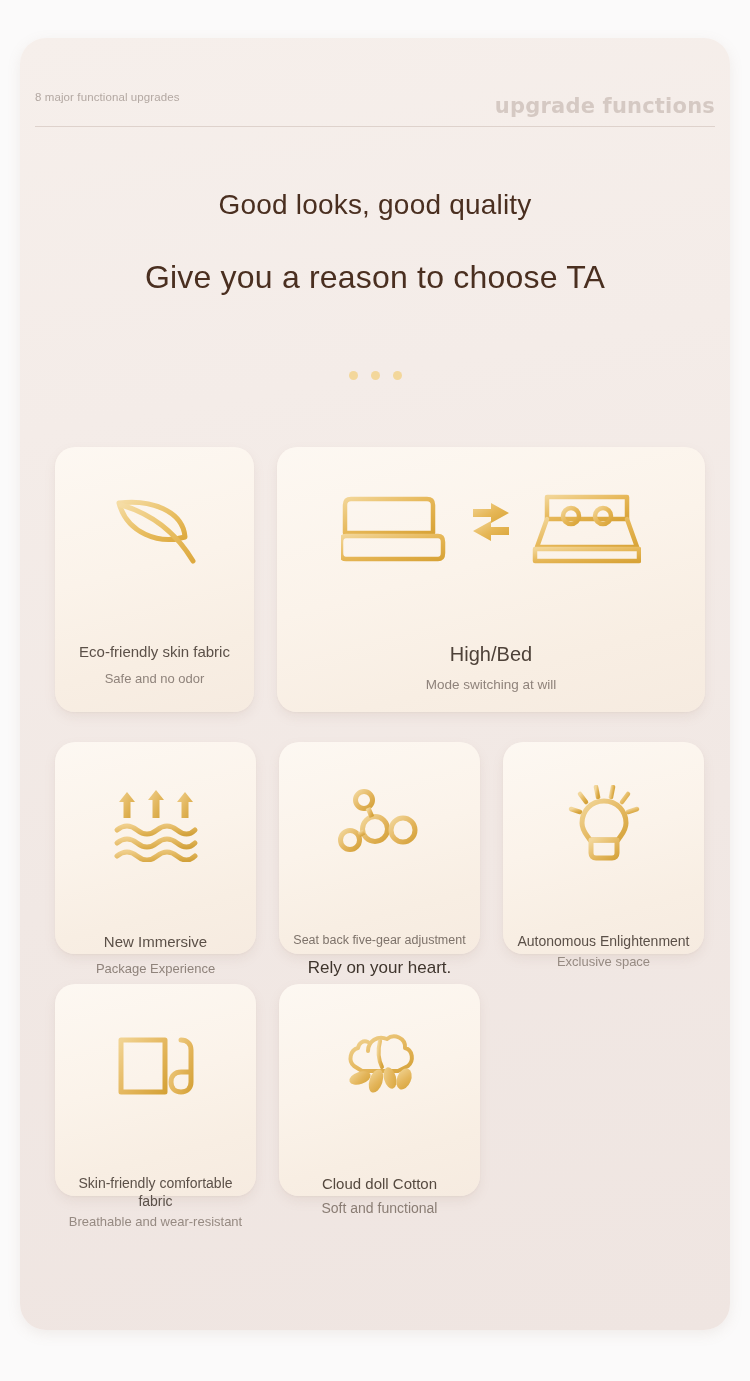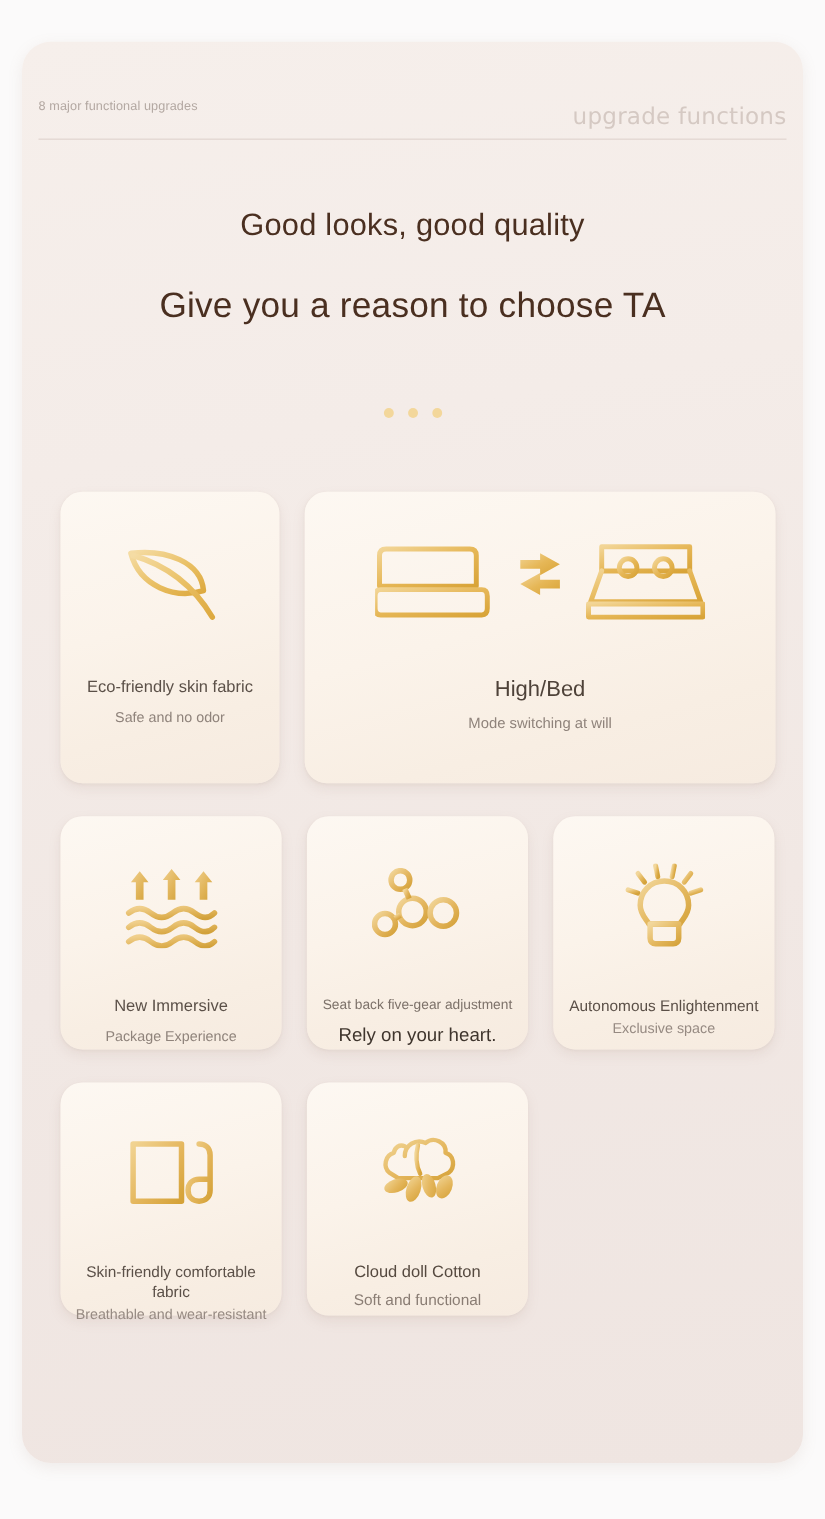--- a/index.html
+++ b/index.html
@@ -53,21 +53,21 @@
   .header-right {
     position: absolute;
     right: 0;
     top: 3px;
     font-size: 21px;
     line-height: 26px;
     color: #d5c9c3;
     letter-spacing: 0.2px;
     white-space: nowrap;
     font-family: "DejaVu Sans", sans-serif;
-    font-weight: 400;
+    font-weight: 700;
   }
   .header-rule {
     position: absolute;
     left: 15px;
     top: 88px;
     width: 680px;
     height: 1px;
     background: #ded2cc;
   }
 
@@ -130,20 +130,21 @@
         #fdf8f2 0%,
         #fbf3ea 45%,
         #f8eee3 75%,
         #f6ebe0 100%);
     box-shadow: 0 5px 11px rgba(168,140,120,0.13),
                 0 1px 2px rgba(168,140,120,0.07);
     display: flex;
     flex-direction: column;
     align-items: center;
     box-sizing: border-box;
+    gap: 27px;
   }
   .card.small { width: 199px; height: 265px; }
   .card.wide  { width: 428px; height: 265px; }
   .card.mid   { width: 201px; height: 212px; }
 
   .icon-wrap {
     flex: 0 0 auto;
     display: flex;
     align-items: center;
     justify-content: center;

